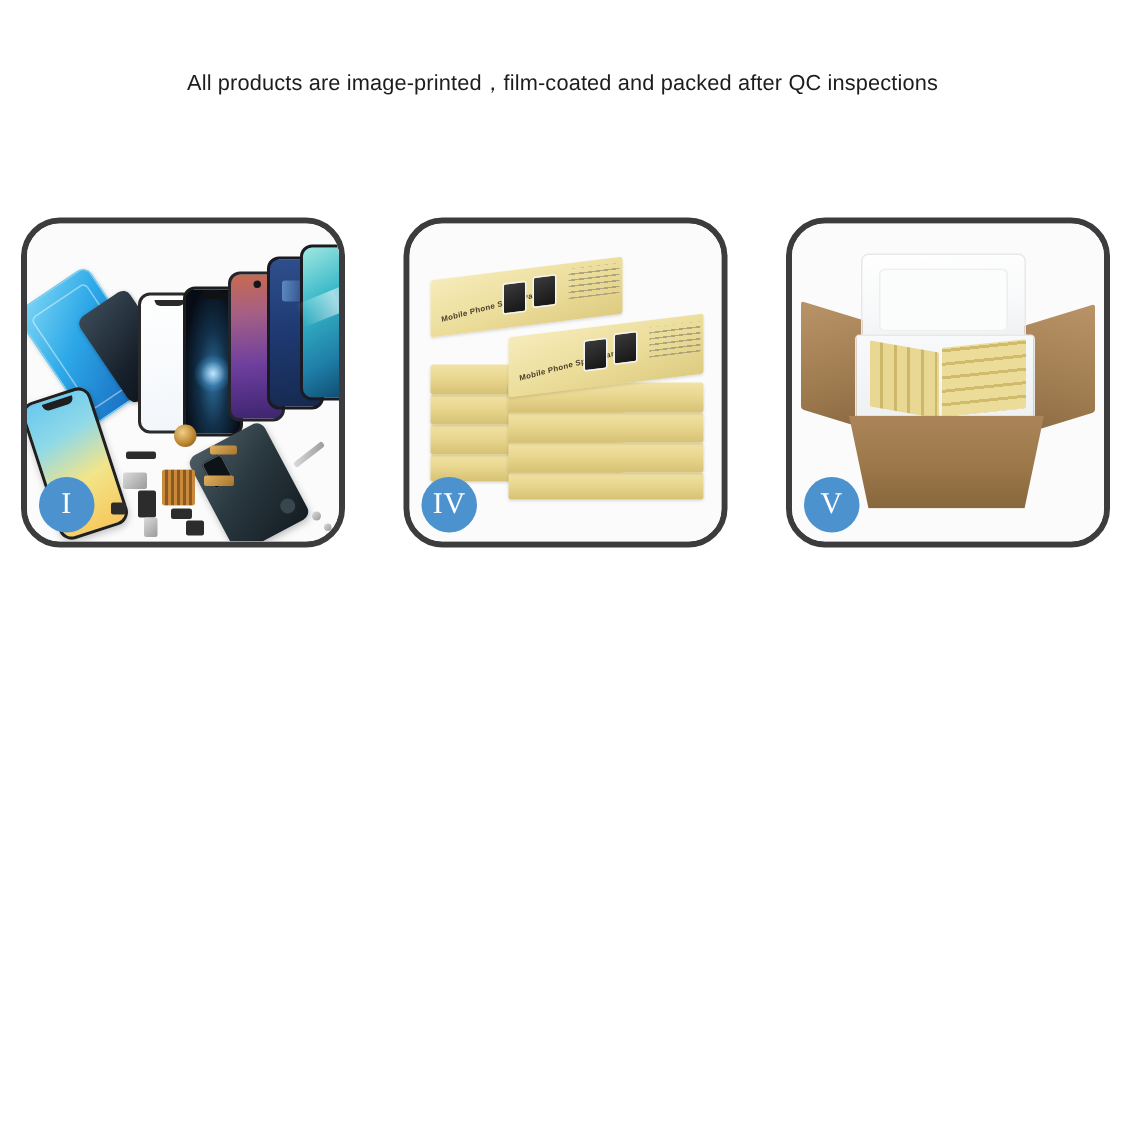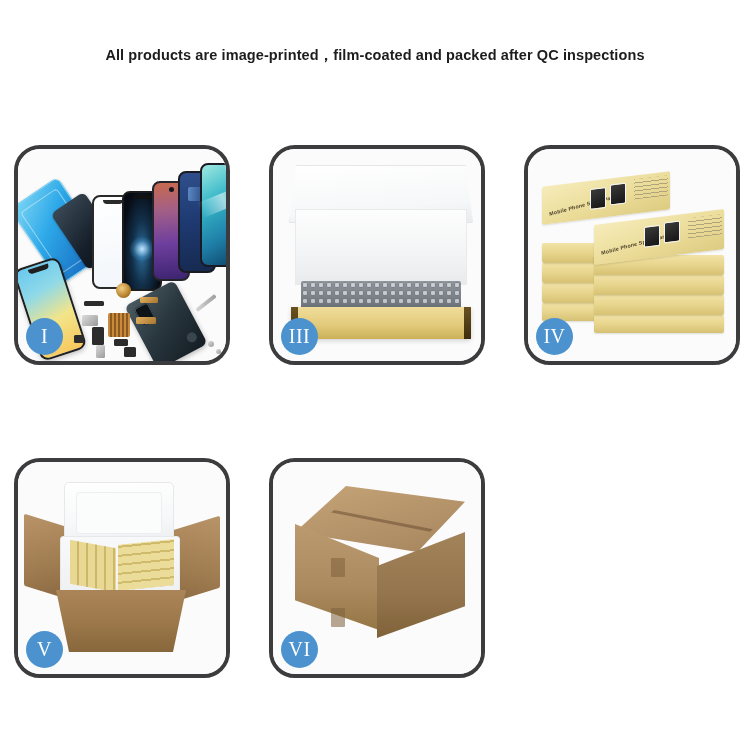--- a/index.html
+++ b/index.html
@@ -23,21 +23,21 @@
     font-weight: bold;
     letter-spacing: 1.3px;
     color: #151515;
     line-height: 1.05;
     white-space: nowrap;
   }
 
   .page-subtitle {
     font-family: "Liberation Sans", sans-serif;
     font-size: 14.5px;
-    font-weight: bold;
+    font-weight: normal;
     color: #1d1d1d;
     margin-top: 12px;
     letter-spacing: .1px;
     white-space: nowrap;
   }
 
   
   .grid {
     position: absolute;
     left: 14px;
@@ -414,29 +414,20 @@
       <div class="prt dark" style="left:106px; top:198px; width:12px; height:10px;"></div>
       <div class="prt silver" style="left:176px; top:152px; width:24px; height:4px; transform:rotate(-38deg);"></div>
       <div class="prt silver circ" style="left:190px; top:192px; width:6px; height:6px;"></div>
       <div class="prt silver circ" style="left:198px; top:200px; width:5px; height:5px;"></div>
       <div class="prt dark" style="left:56px;  top:186px; width:10px; height:8px;"></div>
     </div>
     <div class="badge">I</div>
   </div>
 
 
-  <div class="card">
-    <div class="stage">
-      <div class="box3-lid"></div>
-      <div class="box3-foam"></div>
-      <div class="box3-grey"></div>
-      <div class="box3-base"></div>
-    </div>
-    <div class="badge">III</div>
-  </div>
 
   <div class="card">
     <div class="stage">
       <div class="stack">
 
         <div class="sbox" style="left:4px;  top:132px; width:128px; height:18px;"></div>
         <div class="sbox" style="left:4px;  top:112px; width:128px; height:20px;"></div>
         <div class="sbox" style="left:4px;  top:92px;  width:128px; height:20px;"></div>
         <div class="sbox" style="left:4px;  top:72px;  width:128px; height:20px;"></div>
 
@@ -470,25 +461,14 @@
       <div class="v-flapR"></div>
       <div class="v-foamLid"></div>
       <div class="v-foamBox"></div>
       <div class="v-yellow1"></div>
       <div class="v-yellow2"></div>
       <div class="v-body"></div>
     </div>
     <div class="badge">V</div>
   </div>
 
-  <div class="card">
-    <div class="stage">
-      <div class="c-top"></div>
-      <div class="c-seam"></div>
-      <div class="c-left"></div>
-      <div class="c-right"></div>
-      <div class="c-tape" style="left:58px;  top:96px;"></div>
-      <div class="c-tape" style="left:58px;  top:146px;"></div>
-    </div>
-    <div class="badge">VI</div>
-  </div>
 
 </div>
 
 </body></html>

